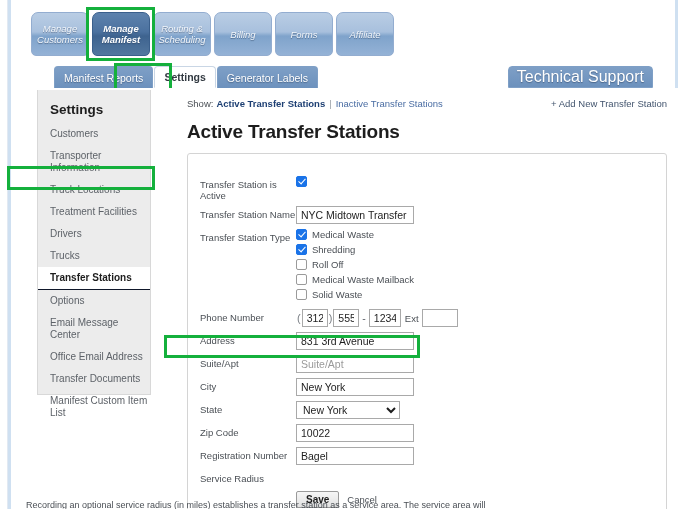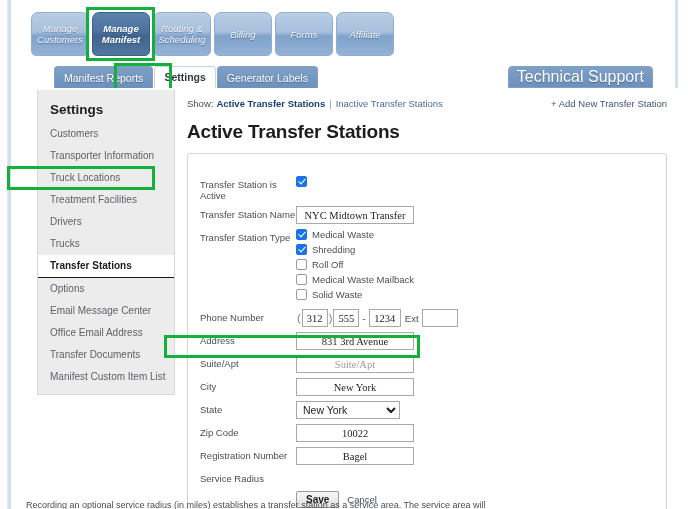--- a/index.html
+++ b/index.html
@@ -142,20 +142,21 @@
     font-weight:bold;
     border-bottom:1px solid #0f172a;
   }
 
   
   .main {
     flex:1;
     padding:8px 14px 0 12px;
     box-sizing:border-box;
     position:relative;
+    margin-left:24px;
   }
   .showline {
     font-size:9.5px; color:#4a4f55;
     display:flex; align-items:center;
   }
   .showline .lbl { color:#4a4f55; }
   .showline .active-link { color:#1d3f73; font-weight:bold; margin-left:3px; cursor:pointer; }
   .showline .sep { margin:0 4px; color:#9aa0a7; }
   .showline .inactive-link { color:#4a6da3; cursor:pointer; }
   .addnew {
@@ -189,30 +190,29 @@
   .flabel {
     width:96px;
     font-size:9.5px;
     color:#4a4f55;
     padding-top:3px;
     flex:0 0 96px;
   }
   .fctl { display:flex; align-items:center; }
 
   input[type=text] {
-    font-family:Liberation Serif, serif;
+    font-family:Liberation Sans, sans-serif;
     font-size:10.5px;
     color:#1d1d1d;
     border:1px solid #a9a9a9;
     background:#ffffff;
     padding:2px 4px;
     box-sizing:border-box;
     height:18px;
     outline:none;
-    text-align:center;
   }
   input[type=text]::placeholder { color:#9a9a9a; }
   .in-wide { width:118px; }
 
   .cbx {
     -webkit-appearance:none; appearance:none;
     width:11px; height:11px;
     border:1px solid #9a9a9a;
     border-radius:2px;
     background:#ffffff;

